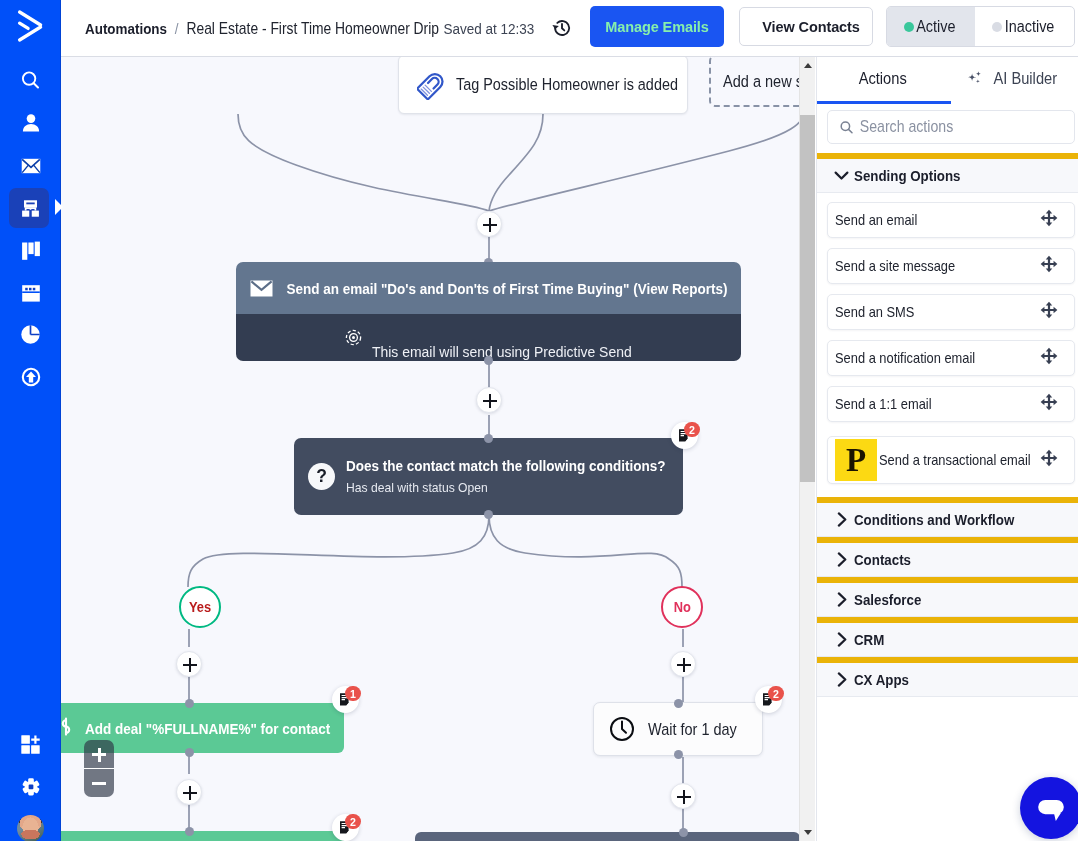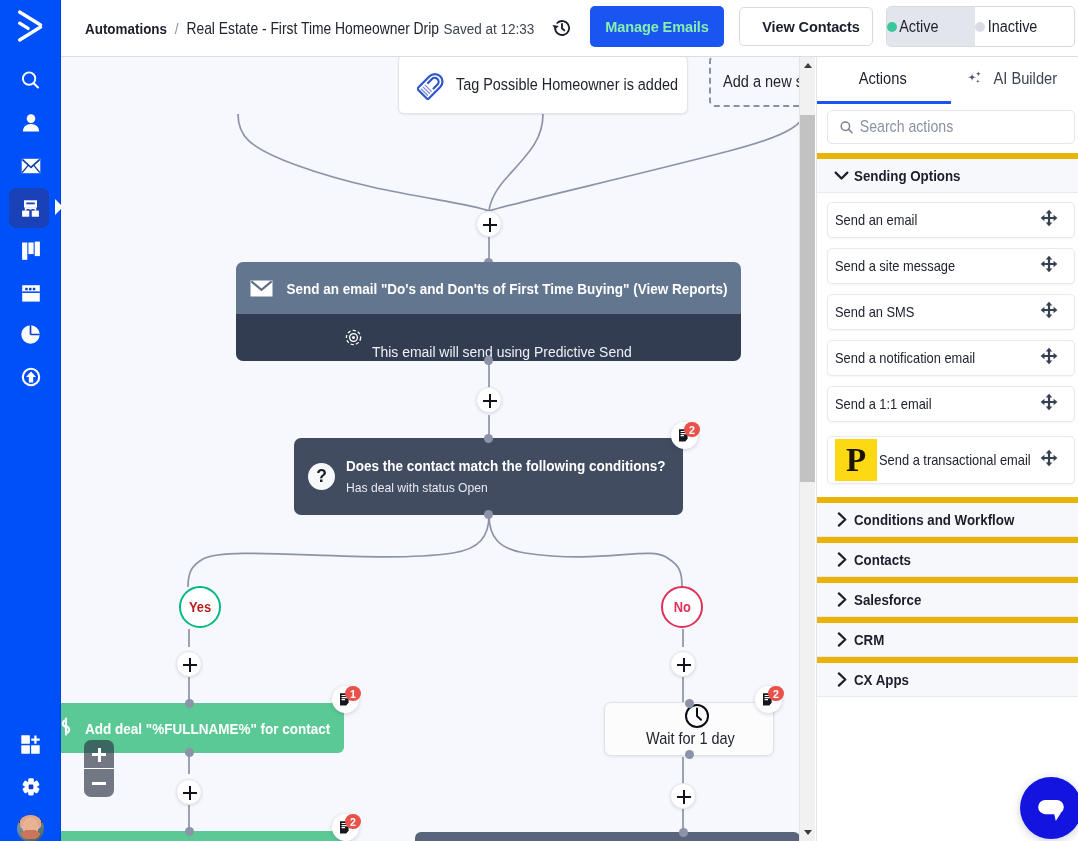--- a/index.html
+++ b/index.html
@@ -44,21 +44,21 @@
   .hist-btn { position:absolute; left:490px; top:17px; width:22px;height:22px; }
   .btn-primary { position:absolute; left:529px; top:6px; width:134px; height:41px; border:none;
       background:#1A55F2; color:#86efac; font-size:14.5px; font-weight:700; border-radius:5px;
       font-family:"Liberation Sans", sans-serif; cursor:pointer; letter-spacing:-0.1px;}
   .btn-secondary { position:absolute; left:678px; top:7px; width:134px; height:39px;
       background:#fff; color:#1B1E2B; font-size:14.5px; font-weight:700; border-radius:5px;
       border:1px solid #D7DAE3; font-family:"Liberation Sans", sans-serif; cursor:pointer; letter-spacing:-0.1px;padding-left:16px;}
   .seg { position:absolute; left:825px; top:6px; height:41px; display:flex; border-radius:5px;
       border:1px solid #D7DAE3; overflow:hidden; background:#fff;}
   .seg-item { display:flex; align-items:center; gap:0; font-size:16.0px;
-      color:#1B1E2B; font-weight:400; height:100%; }
+      color:#1B1E2B; font-weight:400; height:100%; justify-content:center;}
   .seg-item span:last-child { transform:scaleX(0.9); }
   .seg-on { width:88px; } .seg-item:last-child { width:99px; }
   .seg-on { background:#E2E5EC; font-weight:400; }
   .seg-dot { width:10px;height:10px;border-radius:50%; display:inline-block;}
   .dot-on { background:#39C79B; }
   .dot-off { background:#D9DCE4; }
 
   
   #canvas { position:absolute; left:61px; top:57px; width:754px; height:784px;
             background:#F7F8FD; overflow:hidden; }
@@ -121,23 +121,23 @@
   .node-deal { position:absolute; left:0px; top:646px; width:283px; height:50px; background:#5BC995;
                border-radius:0 6px 6px 0; display:flex; align-items:center; z-index:5; }
   .nd-ico { position:absolute; left:-6px; top:14px; }
   .nd-label { margin-left:24px; font-size:15.0px; font-weight:700; color:#fff; white-space:nowrap;
               transform:scaleX(0.9); transform-origin:left center; }
   .node-deal2 { position:absolute; left:0px; top:774px; width:283px; height:50px; background:#5BC995;
                 border-radius:0 6px 6px 0; z-index:5;}
   .node-dark2 { position:absolute; left:354px; top:775px; width:385px; height:40px; background:#5A657C;
                 border-radius:6px 6px 0 0; z-index:5;}
 
-  .node-wait { position:absolute; left:543px; top:645px; width:170px; height:54px; background:#FCFCFD;
+  .node-wait { position:absolute; left:532px; top:645px; width:170px; height:54px; background:#FCFCFD;
                border:1px solid #DEE1E9; border-radius:7px; display:flex; align-items:center;
-               box-shadow:0 1px 3px rgba(30,40,70,.09); z-index:5;flex-direction:column; }
+               box-shadow:0 1px 3px rgba(30,40,70,.09); z-index:5; }
   .node-wait svg { margin-left:15px; flex:0 0 auto;}
   .nw-label { margin-left:13px; font-size:16.1px; color:#20242F; white-space:nowrap;
               transform:scaleX(0.9); transform-origin:left center; }
 
   .zoomctl { position:absolute; left:23px; top:683px; width:30px; height:57px; border-radius:7px;
              background:rgba(44,52,68,.66); z-index:12; }
   .zbtn { height:28px; display:flex; align-items:center; justify-content:center; position:relative;}
   .zdiv { height:1px; background:#fff; }
   .zplus { position:absolute; left:8px; top:13px; width:14px; height:3px; background:#fff; }
   .zplus:after { content:""; position:absolute; left:5.5px; top:-5.5px; width:3px; height:14px; background:#fff; }

